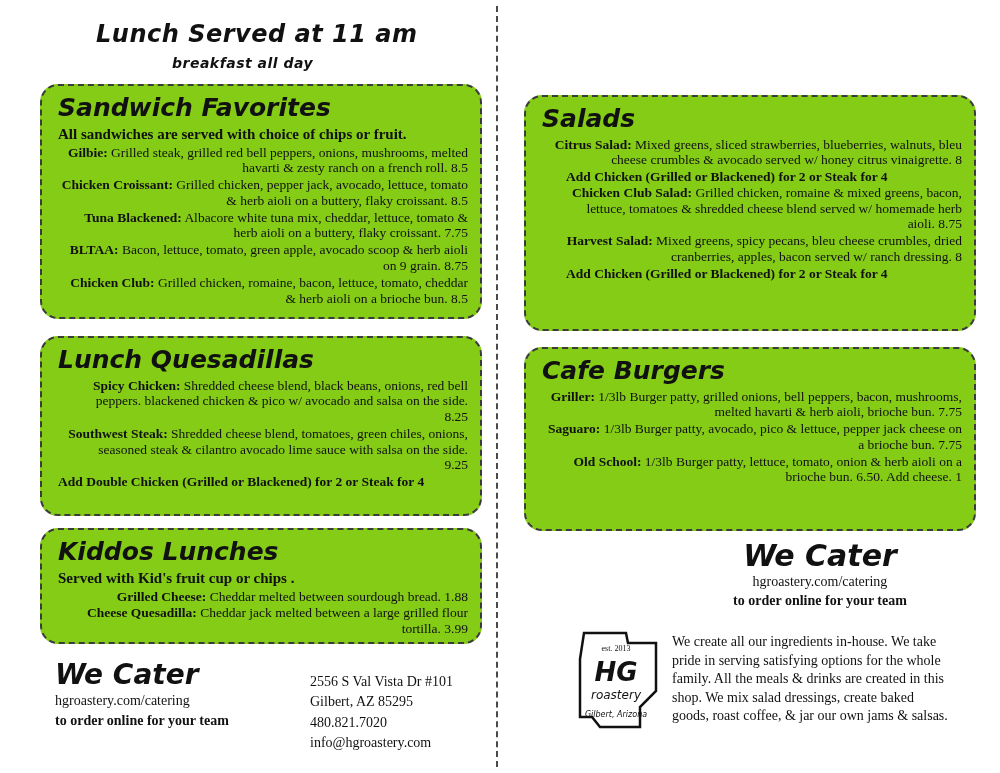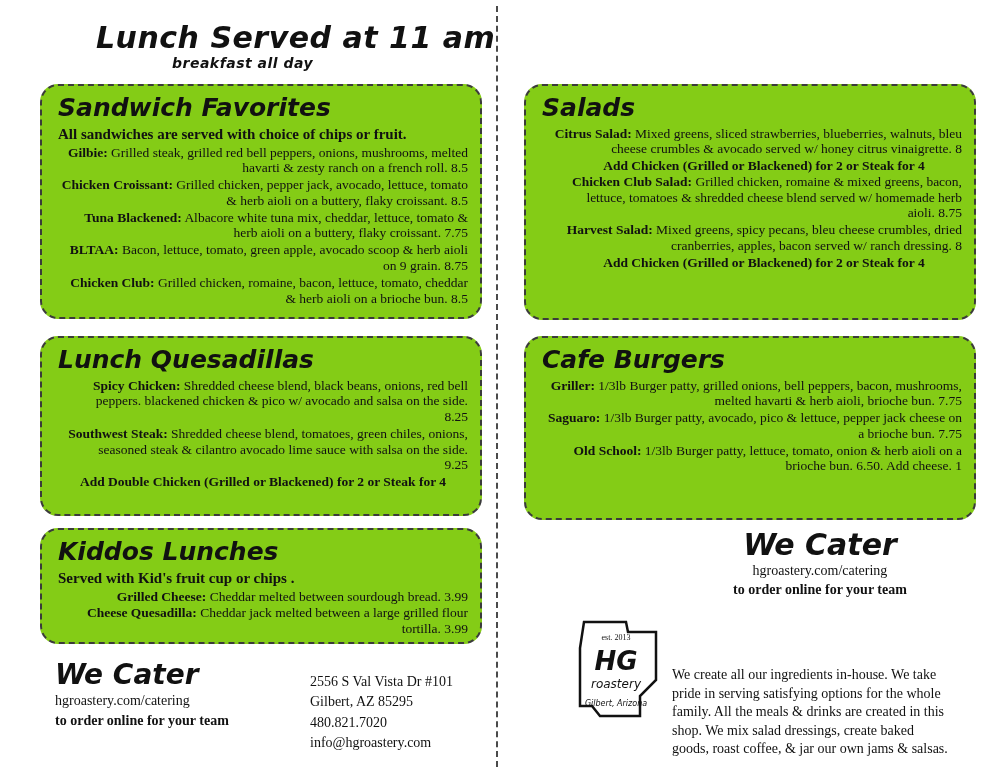--- a/index.html
+++ b/index.html
@@ -33,39 +33,39 @@
   .col-left {
     position: absolute;
     left: 0;
     top: 0;
     width: 496px;
     height: 773px;
   }
   .col-right {
     position: absolute;
     left: 500px;
-    top: 0;
+    top: 11px;
     width: 500px;
     height: 541px;
   }
 
   
   .script {
     font-family: "DejaVu Sans", sans-serif;
     font-weight: bold;
     font-style: italic;
     letter-spacing: 0.5px;
     line-height: 1.05;
   }
 
   .lunch-head {
     position: absolute;
     left: 96px;
     top: 22px;
-    font-size: 30px;
+    font-size: 24px;
   }
   .lunch-sub {
     position: absolute;
     left: 172px;
     top: 56px;
     font-size: 14px;
   }
 
   .box {
     position: absolute;
@@ -95,21 +95,20 @@
     padding-left: 18px;
     text-indent: -18px;
     text-align: right;
   }
   .item b { font-weight: bold; }
   .addline {
     font-size: 13.5px;
     font-weight: bold;
     line-height: 1.17;
     margin: 1px 0 0 0;
-    text-align: center;
   }
   .addline.indent { padding-left: 24px; }
 
   
   #box-sandwich { left: 40px;  top: 84px;  width: 442px; height: 235px; }
   #box-quesadilla { left: 40px; top: 336px; width: 442px; height: 180px; }
   #box-kiddos { left: 40px; top: 528px; width: 442px; height: 116px; }
 
   
   #box-salads { left: 24px; top: 84px;  width: 452px; height: 236px; }
@@ -164,21 +163,20 @@
   .cater-right .cater-url { font-size: 14px; margin-top: 2px; }
   .cater-right .cater-cta { font-size: 14px; font-weight: bold; margin-top: 3px; }
 
   .about {
     position: absolute;
     left: 172px;
     top: 622px;
     width: 282px;
     font-size: 14px;
     line-height: 1.33;
-    margin-top: 44px;
   }
 
   .logo-wrap {
     position: absolute;
     left: 70px;
     top: 618px;
     width: 92px;
     height: 104px;
   }
   .logo-wrap svg { display: block; }
@@ -209,21 +207,21 @@
     <div class="box" id="box-quesadilla">
       <div class="box-title">Lunch Quesadillas</div>
       <p class="item"><b>Spicy Chicken:</b> <span>Shredded cheese blend, black beans, onions, red bell peppers. blackened chicken &amp; pico w/ avocado and salsa on the side. 8.25</span></p>
       <p class="item"><b>Southwest Steak:</b> <span>Shredded cheese blend, tomatoes, green chiles, onions, seasoned steak &amp; cilantro avocado lime sauce with salsa on the side.  9.25</span></p>
       <p class="addline">Add Double Chicken (Grilled or Blackened) for 2 or Steak for 4</p>
     </div>
 
     <div class="box" id="box-kiddos">
       <div class="box-title">Kiddos Lunches</div>
       <div class="note">Served with Kid's fruit cup or chips .</div>
-      <p class="item"><b>Grilled Cheese:</b> <span>Cheddar melted between sourdough bread. 3.99</span></p>
+      <p class="item"><b>Grilled Cheese:</b> <span>Cheddar melted between sourdough bread. 1.88</span></p>
       <p class="item"><b>Cheese Quesadilla:</b> <span>Cheddar jack melted between a large grilled flour tortilla. 3.99</span></p>
     </div>
 
     <div class="cater-left">
       <div class="cater-title">We Cater</div>
       <div class="cater-url">hgroastery.com/catering</div>
       <div class="cater-cta">to order online for your team</div>
     </div>
 
     <div class="addr">

